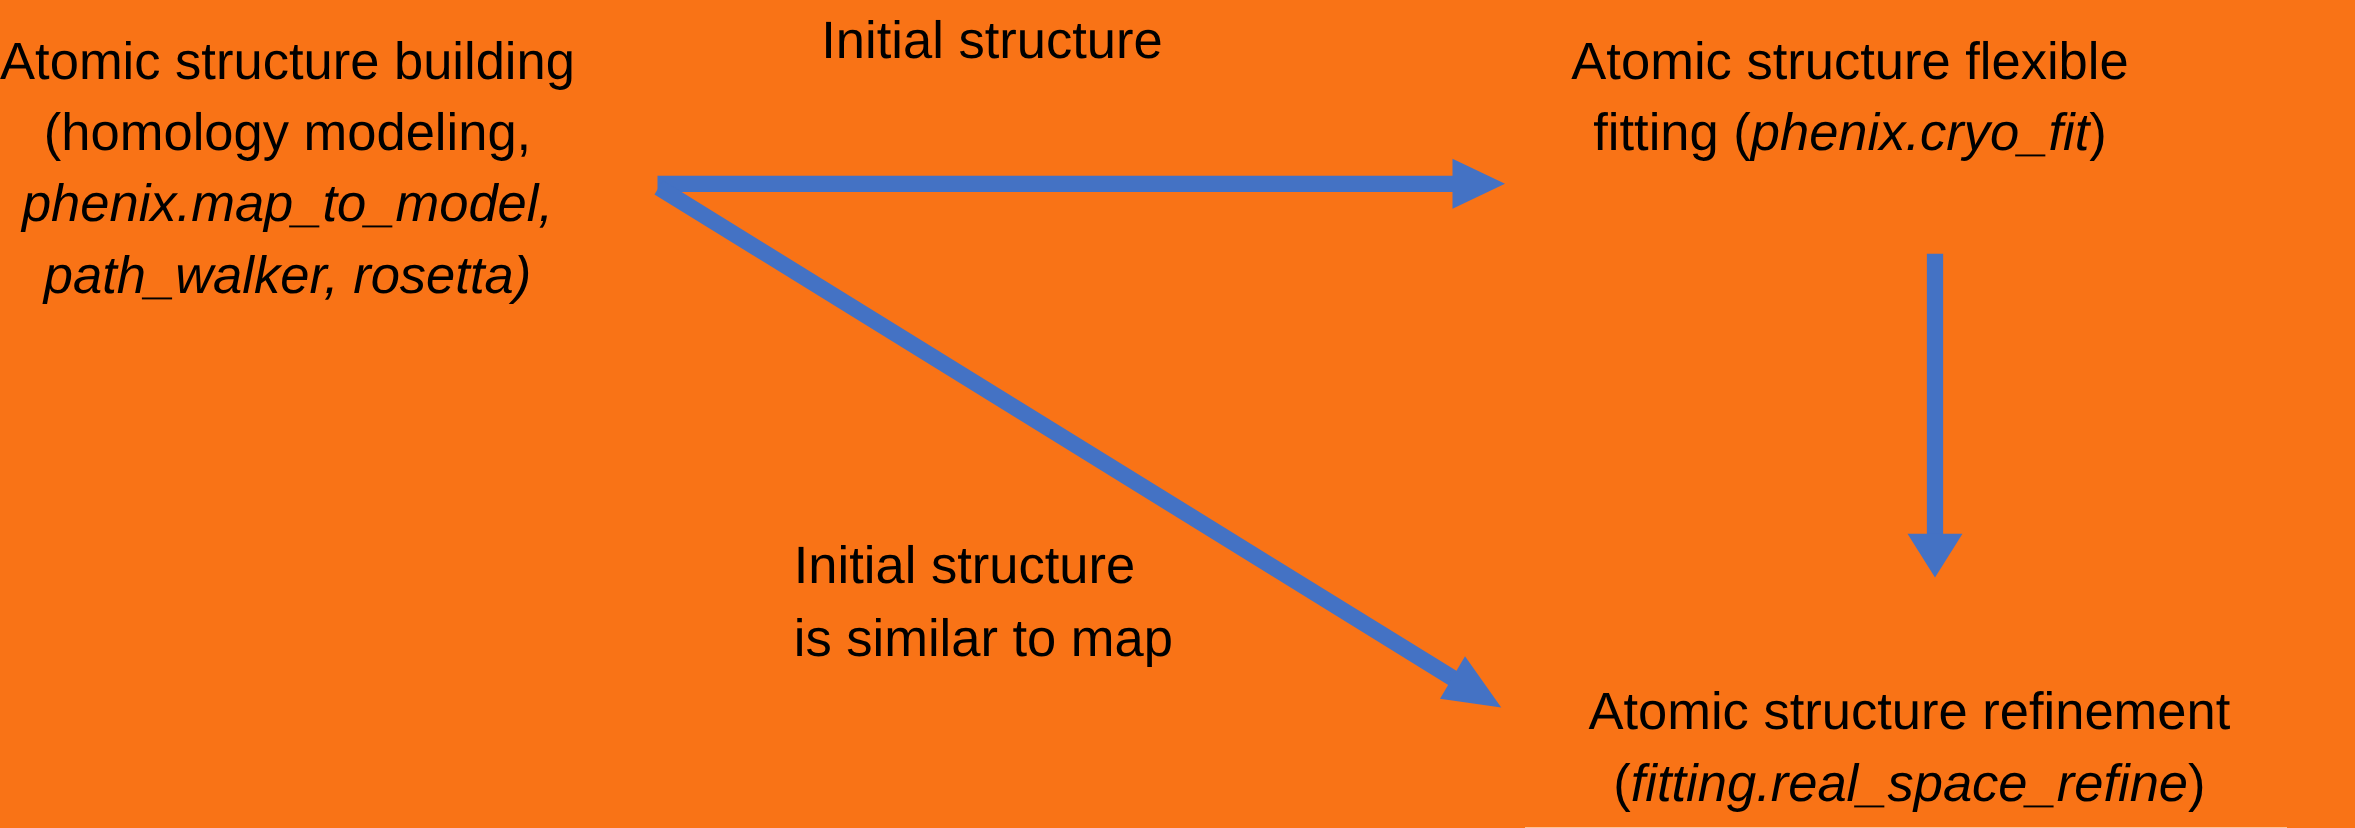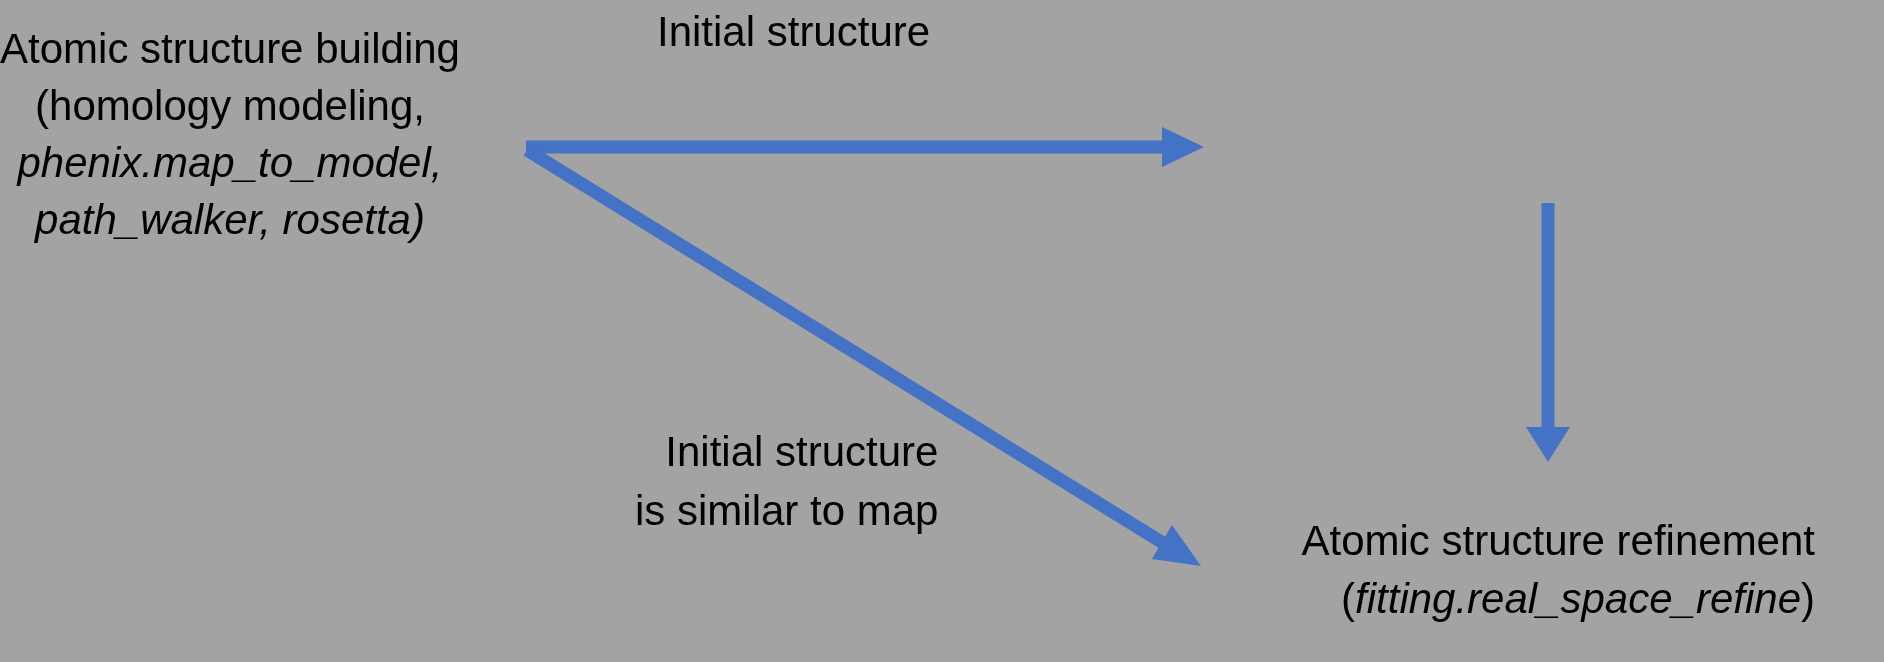--- a/index.html
+++ b/index.html
@@ -1,42 +1,42 @@
 <!DOCTYPE html>
 <html><head>
 <meta charset="utf-8">
 <style>
   html, body { margin: 0; padding: 0; background: #ffffff; }
   .canvas {
     position: relative;
     width: 1884px;
     height: 662px;
-    background: #a3a3a3;
+    background: #f97316;
     font-family: "Liberation Sans", sans-serif;
     color: #000000;
     overflow: hidden;
   }
   .arrows-layer {
     position: absolute;
     left: 0; top: 0;
     width: 1884px; height: 662px;
   }
   .node, .edge-label {
     position: absolute;
     font-size: 42px;
     line-height: 57px;
     white-space: nowrap;
   }
   .node { text-align: center; }
-  .edge-label { text-align: right; line-height: 60px; }
+  .edge-label { text-align: left; line-height: 60px; }
   .node-building     { left: -20px;  top: 20px;  width: 500px; }
   .label-different   { left: 657px;  top: 2px; }
   .node-flexible     { left: 1230px; top: 20px;  width: 500px; }
   .label-similar     { left: 635px;  top: 422px; line-height: 59px; }
-  .node-refinement   { left: 1240px; top: 512px; width: 575px; line-height: 58px; text-align: right; }
+  .node-refinement   { left: 1240px; top: 540px; width: 575px; line-height: 58px; }
   .it { font-style: italic; }
 </style>
 </head>
 <body>
 
 <div class="canvas">
 
   <svg class="arrows-layer" viewBox="0 0 1884 662" xmlns="http://www.w3.org/2000/svg">
     <g>
       <line x1="526" y1="147" x2="1164" y2="147" stroke-width="13" stroke="#4472C4"></line>
@@ -56,20 +56,26 @@
     <div>Atomic structure building</div>
     <div>(homology modeling,</div>
     <div class="it">phenix.map_to_model,</div>
     <div class="it">path_walker, rosetta)</div>
   </div>
 
   <div class="edge-label label-different">
     <div>Initial structure</div>
   </div>
 
+  <div class="node node-flexible">
+    <div>Atomic structure flexible</div>
+    <div>
+      <span>fitting (</span><span class="it">phenix.cryo_fit</span><span>)</span>
+    </div>
+  </div>
 
   <div class="edge-label label-similar">
     <div>Initial structure</div>
     <div>is similar to map</div>
   </div>
 
   <div class="node node-refinement">
     <div>Atomic structure refinement</div>
     <div>
       <span>(</span><span class="it">fitting.real_space_refine</span><span>)</span>

